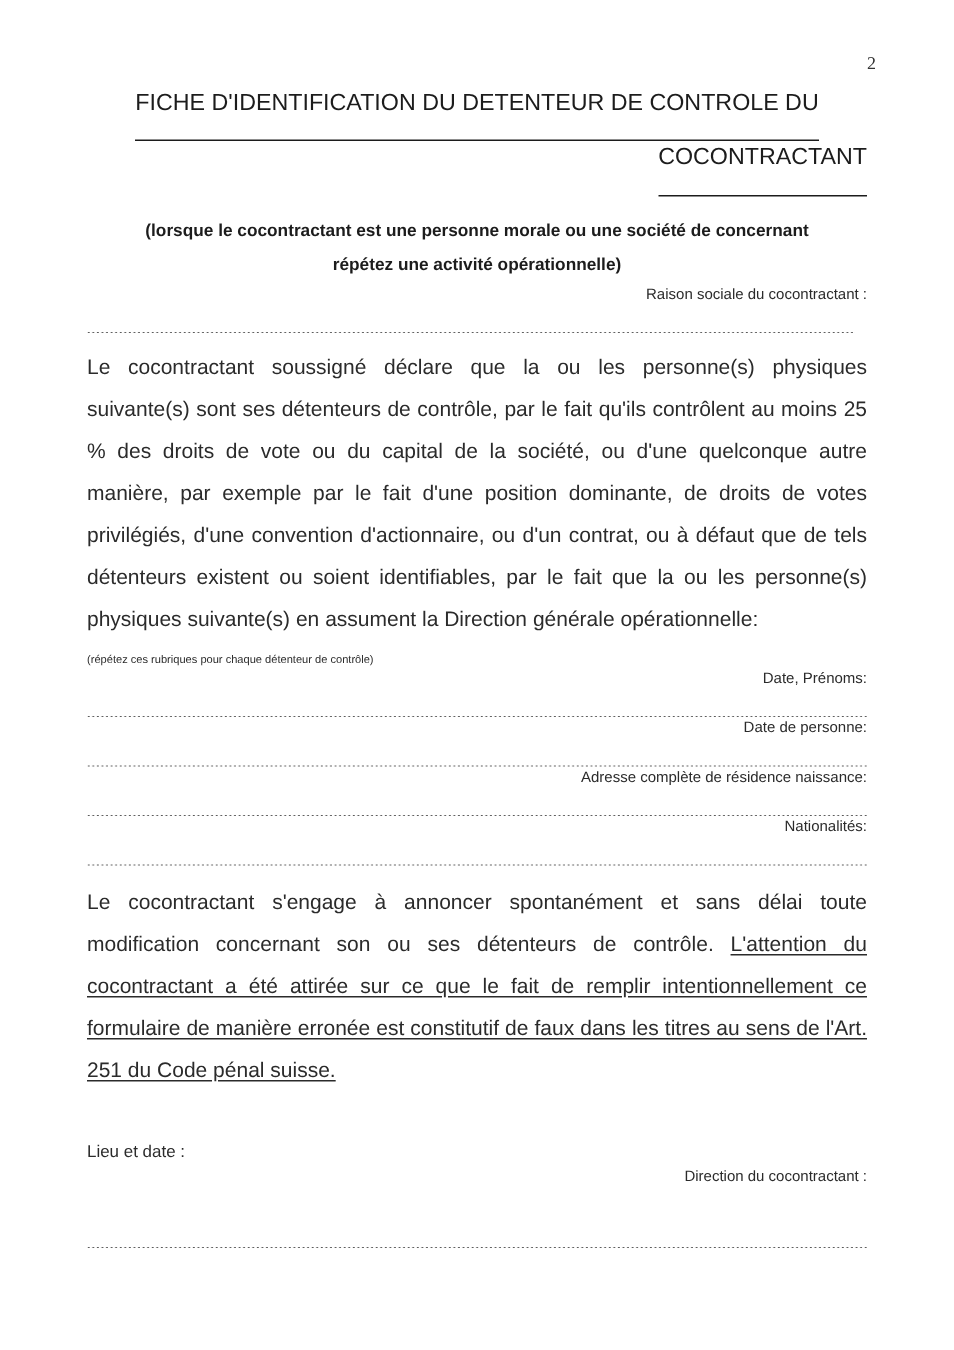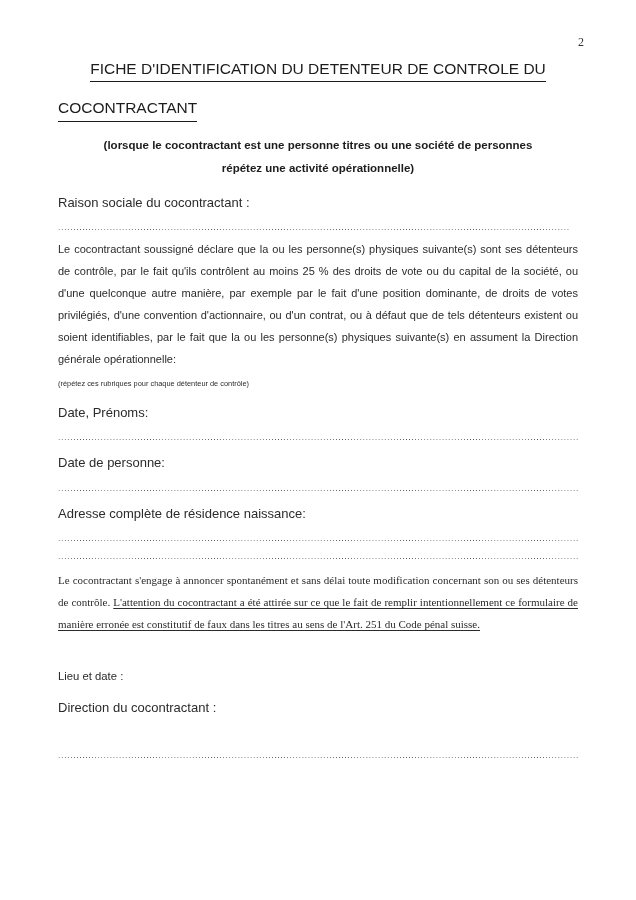--- a/index.html
+++ b/index.html
@@ -49,53 +49,53 @@
     font-size: 15.5px;
     letter-spacing: 0px;
     line-height: 1.45;
     color: #1c1c1c;
     margin: 0 0 0 0;
     font-weight: normal;
   }
   .doc-title .t-line {
     display: inline-block;
     border-bottom: 1.4px solid #1c1c1c;
-    padding-bottom: 1px;
+    padding-bottom: 13px;
   }
   .title-line2 {
-    text-align: left;
-    margin-top: 15px;
+    text-align: right;
+    margin-top: 0;
   }
 
   
   .subtitle {
     text-align: center;
     font-weight: bold;
     font-size: 11.5px;
     line-height: 2.0;
     margin-top: 12px;
     color: #1c1c1c;
   }
 
   
   .field-label {
-    font-size: 13px;
+    font-size: 10px;
     line-height: 1.5;
-    margin-top: 13px;
     color: #2b2b2b;
+    text-align: right;
   }
 
   .para {
-    font-size: 11px;
+    font-size: 14px;
     line-height: 2.0;
     text-align: justify;
     color: #2b2b2b;
     margin-top: 8px;
   }
-  .para.last { margin-top: 10px; font-family: Liberation Serif, serif; }
+  .para.last { margin-top: 10px; }
 
   .underlined {
     text-decoration: underline;
     text-underline-offset: 2px;
   }
 
   .note-italic {
     font-size: 7.4px;
     line-height: 1.4;
     margin-top: 9px;
@@ -146,40 +146,41 @@
   <div class="content">
 
     <div class="doc-title">
       <span class="t-line">FICHE D'IDENTIFICATION DU DETENTEUR DE CONTROLE DU</span>
       <div class="title-line2">
         <span class="t-line">COCONTRACTANT</span>
       </div>
     </div>
 
     <div class="subtitle">
-      <div>(lorsque le cocontractant est une personne titres ou une société de personnes</div>
+      <div>(lorsque le cocontractant est une personne morale ou une société de concernant</div>
       <div>répétez une activité opérationnelle)</div>
     </div>
 
     <div class="field-label">Raison sociale du cocontractant :</div>
     <div class="dots w-first"></div>
 
     <div class="para">Le cocontractant soussigné déclare que la ou les personne(s) physiques suivante(s) sont ses détenteurs de contrôle, par le fait qu'ils contrôlent au moins 25 % des droits de vote ou du capital de la société, ou d'une quelconque autre manière, par exemple par le fait d'une position dominante, de droits de votes privilégiés, d'une convention d'actionnaire, ou d'un contrat, ou à défaut que de tels détenteurs existent ou soient identifiables, par le fait que la ou les personne(s) physiques suivante(s) en assument la Direction générale opérationnelle:</div>
 
     <div class="note-italic">(répétez ces rubriques pour chaque détenteur de contrôle)</div>
 
     <div class="field-label">Date, Prénoms:</div>
     <div class="dots w-full"></div>
 
     <div class="field-label">Date de personne:</div>
     <div class="dots w-full"></div>
 
     <div class="field-label">Adresse complète de résidence naissance:</div>
     <div class="dots w-full"></div>
 
+    <div class="field-label">Nationalités:</div>
     <div class="dots w-full"></div>
 
     <div class="para last">
       <span>Le cocontractant s'engage à annoncer spontanément et sans délai toute modification concernant son ou ses détenteurs de contrôle. </span><span class="underlined">L'attention du cocontractant a été attirée sur ce que le fait de remplir intentionnellement ce formulaire de manière erronée est constitutif de faux dans les titres au sens de l'Art. 251 du Code pénal suisse.</span>
     </div>
 
     <div class="gap-before-lieu"></div>
 
     <div class="inline-row">
       <span class="lbl">Lieu et date :</span>

